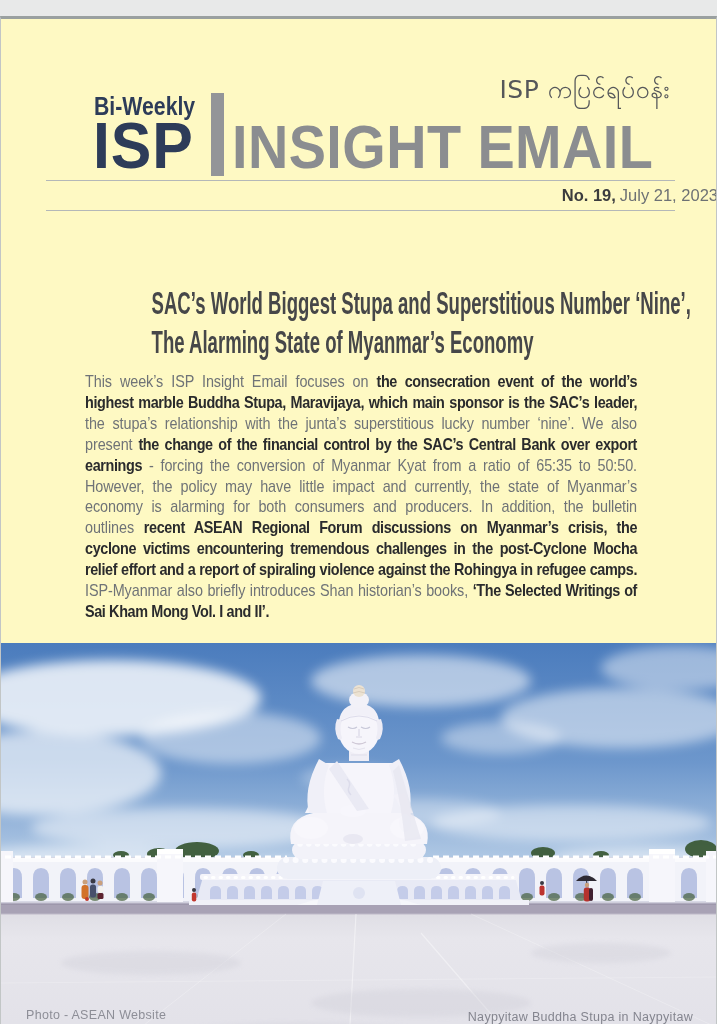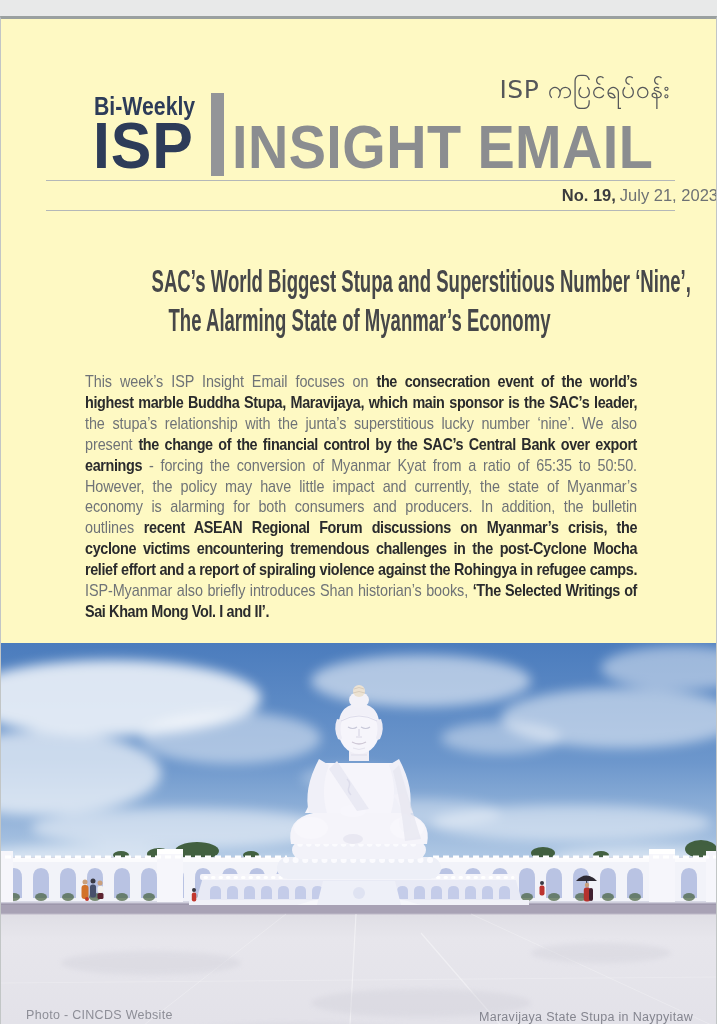--- a/index.html
+++ b/index.html
@@ -31,21 +31,21 @@
     transform:scaleX(.9); transform-origin:left top; line-height:1; white-space:nowrap; letter-spacing:.5px;
   }
   .rule{position:absolute; left:45px; width:629px; height:1px; background:#b4b8b8;}
   .rule-a{top:161px;} .rule-b{top:191px;}
   .dateline{
     position:absolute; top:163px; left:0; width:717px; height:27px; line-height:27px;
     text-align:right; font-size:16.5px; color:#6d7174;
   }
   .dateline .no{font-weight:bold; color:#3b3c3e; margin-right:4px;}
   
-  .title{position:absolute; top:222px; left:0; width:717px; text-align:center; color:#464749;}
+  .title{position:absolute; top:244px; left:0; width:717px; color:#464749;}
   .title .tl{
     display:block; white-space:nowrap; font-size:32px; font-weight:bold; line-height:39px;
     transform:scaleX(.58); transform-origin:50% 50%;
   }
   
   .summary{
     position:absolute; left:84px; top:353px; width:651px; margin:0;
     font-size:17px; line-height:20.9px; text-align:justify; color:#6f7377;
     transform:scaleX(.848); transform-origin:left top; letter-spacing:-.1px;
   }
@@ -262,17 +262,17 @@
         <g>
           <path d="M575,238 Q585,227 596,238 Z" fill="#2e2a33"></path>
           <line x1="585.5" y1="236" x2="586" y2="244" stroke="#2e2a33" stroke-width="1"></line>
           <circle cx="586" cy="242" r="2.2" fill="#caa07c"></circle>
           <rect x="582.8" y="244.5" width="6.5" height="14" rx="2.5" fill="#b5322d"></rect>
           <rect x="588" y="245" width="4" height="13" rx="2" fill="#402030"></rect>
         </g>
       </g>
     </svg>
 
-    <div class="credit">Photo - CINCDS Website</div>
-    <div class="caption">Maravijaya State Stupa in Naypyitaw</div>
+    <div class="credit">Photo - ASEAN Website</div>
+    <div class="caption">Naypyitaw Buddha Stupa in Naypyitaw</div>
   </figure>
 
 </div>
 
 </body></html>

